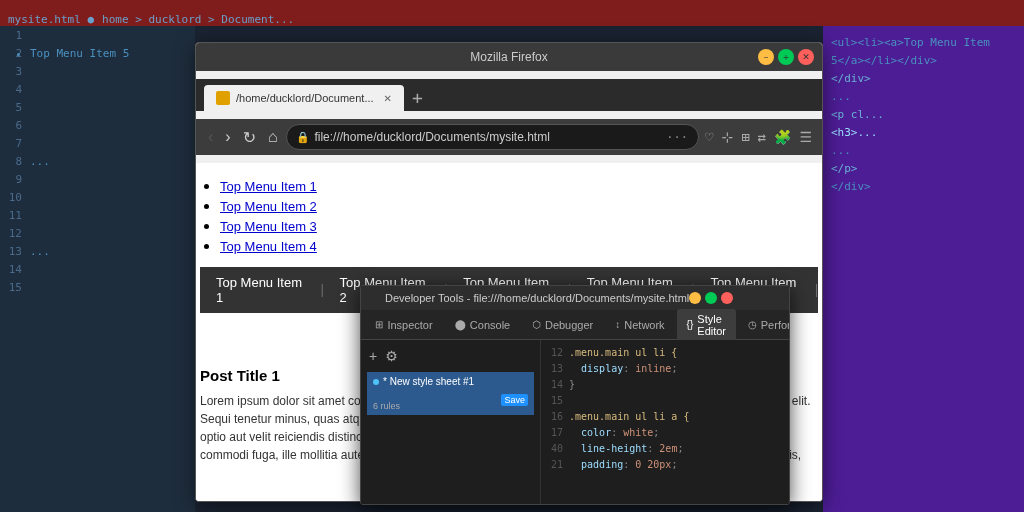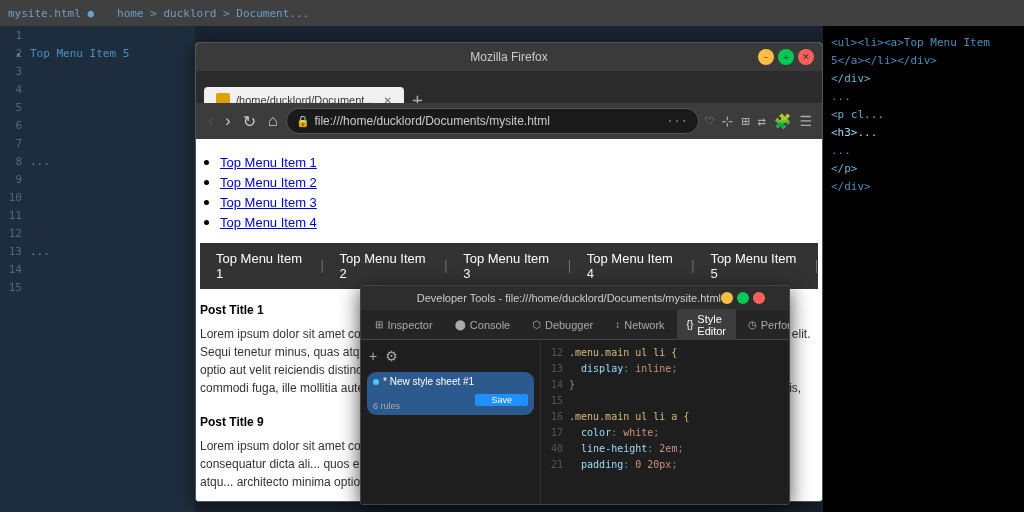--- a/index.html
+++ b/index.html
@@ -35,20 +35,21 @@
       left: 195px;
       width: 628px;
       height: 460px;
       background: #f0f0f0;
       border: 1px solid #555;
       border-radius: 4px;
       box-shadow: 0 4px 20px rgba(0,0,0,0.5);
       overflow: hidden;
       display: flex;
       flex-direction: column;
+      gap: 8px;
     }
 
     
     .ff-titlebar {
       background: #3a3a3a;
       height: 28px;
       display: flex;
       align-items: center;
       justify-content: center;
       position: relative;
@@ -79,21 +80,22 @@
     }
     .ff-btn-min { background: #ffbd44; }
     .ff-btn-max { background: #00ca56; }
     .ff-btn-close { background: #ff605c; }
 
     
     .ff-tabbar {
       background: #2b2b2b;
       height: 32px;
       display: flex;
-      padding: 16px 8px;
+      align-items: flex-end;
+      padding: 0 8px;
       flex-shrink: 0;
     }
     .ff-tab {
       background: #f0f0f0;
       border-radius: 4px 4px 0 0;
       padding: 4px 12px;
       font-size: 11px;
       font-family: sans-serif;
       color: #333;
       display: flex;
@@ -224,25 +226,26 @@
 
     
     .page-columns {
       display: flex;
       gap: 20px;
     }
     .page-col {
       flex: 1;
     }
     .post-title {
-      font-size: 12px;
+      font-size: 15px;
       font-weight: bold;
       font-family: sans-serif;
       margin-bottom: 8px;
       color: #000;
+      margin-top: 40px;
     }
     .post-body {
       font-size: 12px;
       line-height: 1.5;
       color: #333;
       font-family: sans-serif;
     }
 
     
     .devtools-window {
@@ -259,21 +262,21 @@
       display: flex;
       flex-direction: column;
     }
     .dt-titlebar {
       background: #2d2d2d;
       height: 24px;
       display: flex;
       align-items: center;
       padding: 0 24px;
       flex-shrink: 0;
-      justify-content: flex-end;
+      justify-content: flex-start;
     }
     .dt-title {
       color: #ccc;
       font-size: 11px;
       font-family: sans-serif;
     }
     .dt-close-btns {
       display: flex;
       gap: 4px;
     }
@@ -342,21 +345,21 @@
     .dt-panel-btn {
       color: #aaa;
       font-size: 14px;
       cursor: pointer;
       background: none;
       border: none;
       padding: 2px;
     }
     .dt-stylesheet-item {
       background: #2d5a8e;
-      border-radius: 9px;
+      border-radius: 0;
       padding: 4px 6px;
       margin-bottom: 4px;
       cursor: pointer;
     }
     .dt-stylesheet-name {
       color: #fff;
       font-size: 10px;
       font-family: sans-serif;
       display: flex;
       align-items: center;
@@ -374,21 +377,21 @@
       font-size: 9px;
       font-family: sans-serif;
       margin-top: 12px;
     }
     .dt-save-btn {
       float: right;
       background: #1e90ff;
       color: white;
       border: none;
       border-radius: 2px;
-      padding: 1px 16px;
+      padding: 1px 3px;
       font-size: 9px;
       cursor: pointer;
     }
 
     
     .dt-code-panel {
       flex: 1;
       background: #1e1e1e;
       padding: 4px 0;
       overflow: hidden;
@@ -416,25 +419,25 @@
     .dt-code-text .val { color: #ce9178; }
     .dt-code-text .punct { color: #888; }
     .dt-code-text .selector { color: #d7ba7d; }
 
     
     .bg-taskbar {
       position: absolute;
       top: 0; left: 0;
       width: 100%;
       height: 26px;
-      background: #404040;
-      display: flex;
-      align-items: center;
+      background: #7f1d1d;
+      display: flex;
+      align-items: flex-end;
       padding: 0 8px;
-      gap: 23px;
+      gap: 8px;
     }
     .bg-taskbar-item {
       color: #6a9fca;
       font-size: 11px;
       font-family: monospace;
     }
 
     .bg-code-area {
       position: absolute;
       top: 26px;
@@ -443,21 +446,21 @@
       bottom: 0;
       background: #1e2d3d;
       overflow: hidden;
     }
     .bg-code-right {
       position: absolute;
       top: 26px;
       right: 0;
       width: calc(100% - 823px);
       bottom: 0;
-      background: #000000;
+      background: #4c1d95;
       overflow: hidden;
     }
   </style>
 </head>
 <body>
 
 <div class="bg-taskbar">
   <span class="bg-taskbar-item">mysite.html ●</span>
   <span class="bg-taskbar-item">home &gt; ducklord &gt; Document...</span>
 </div>

